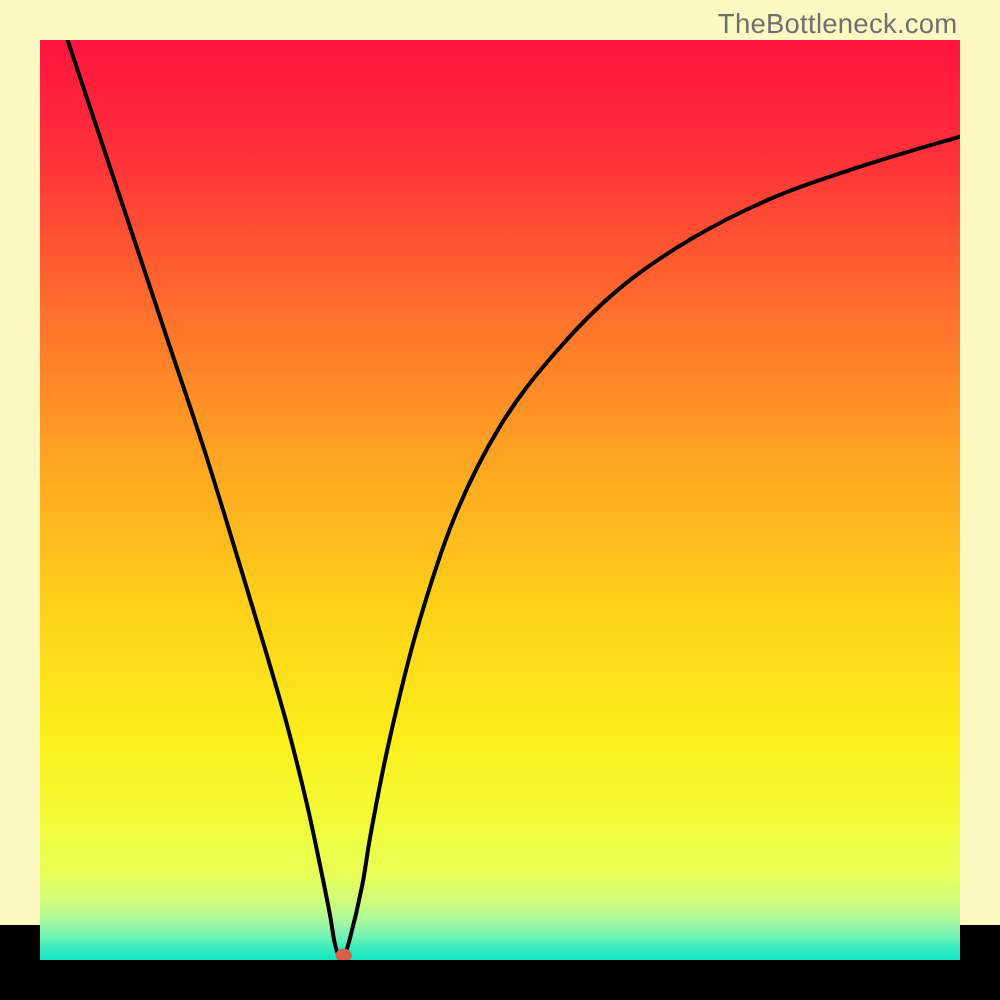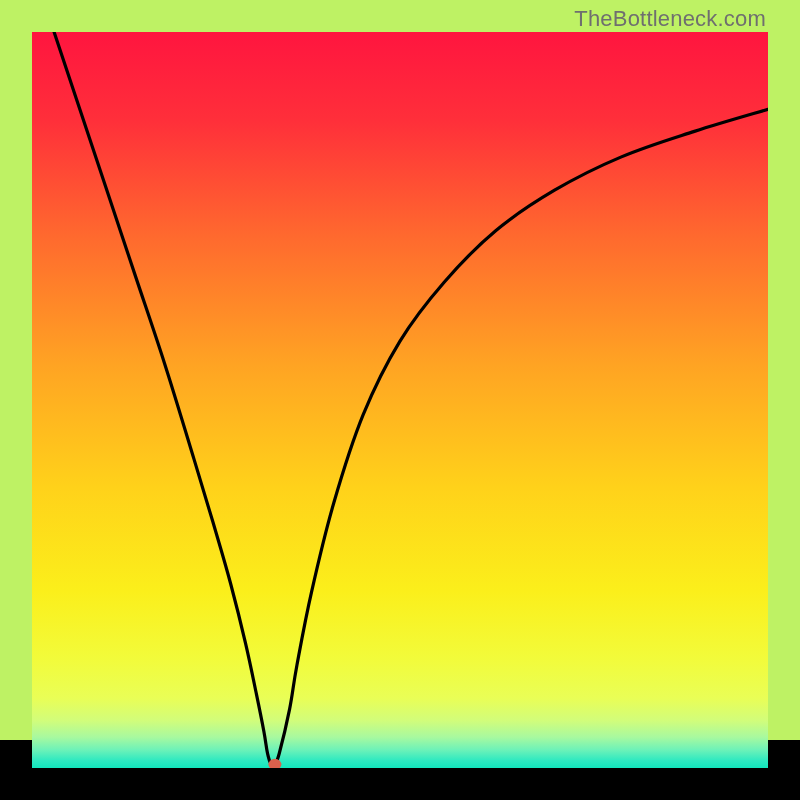--- a/index.html
+++ b/index.html
@@ -8,21 +8,21 @@
     width: 800px;
     height: 800px;
     overflow: hidden;
     background: #000;
     font-family: Arial, Helvetica, sans-serif;
   }
   .frame {
     position: relative;
     width: 800px;
     height: 740px;
-    background: #bef264;
+    background: #fef9c3;
   }
   .plot-area {
     position: absolute;
     left: 32px;
     top: 32px;
     width: 736px;
     height: 736px;
     overflow: hidden;
   }
   .gradient {

